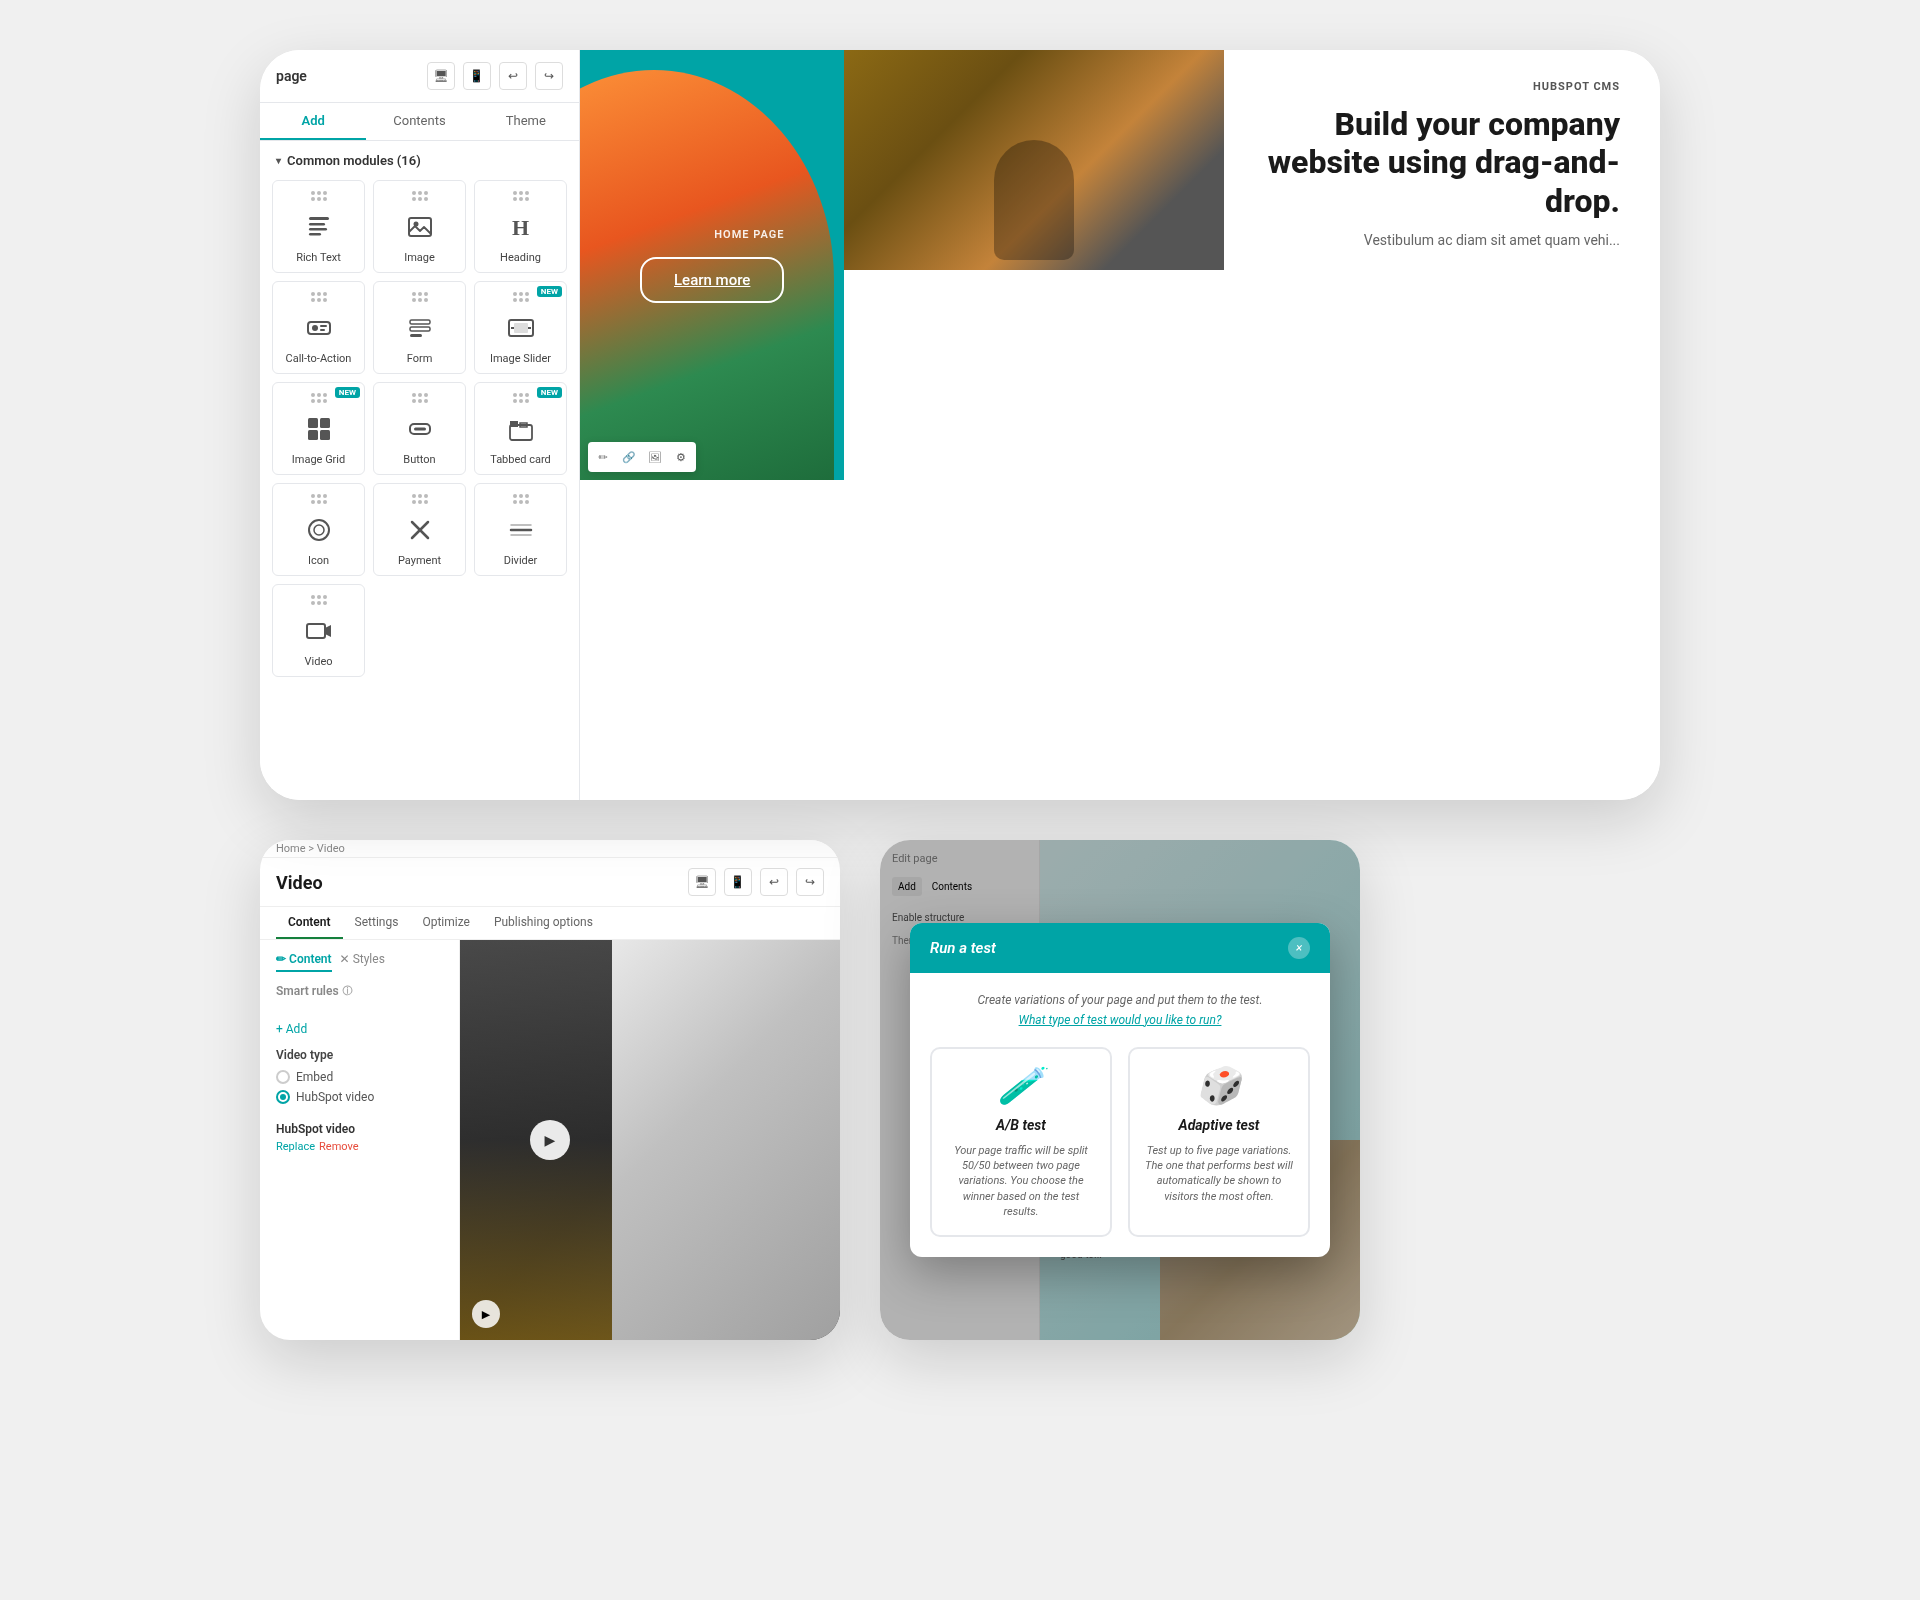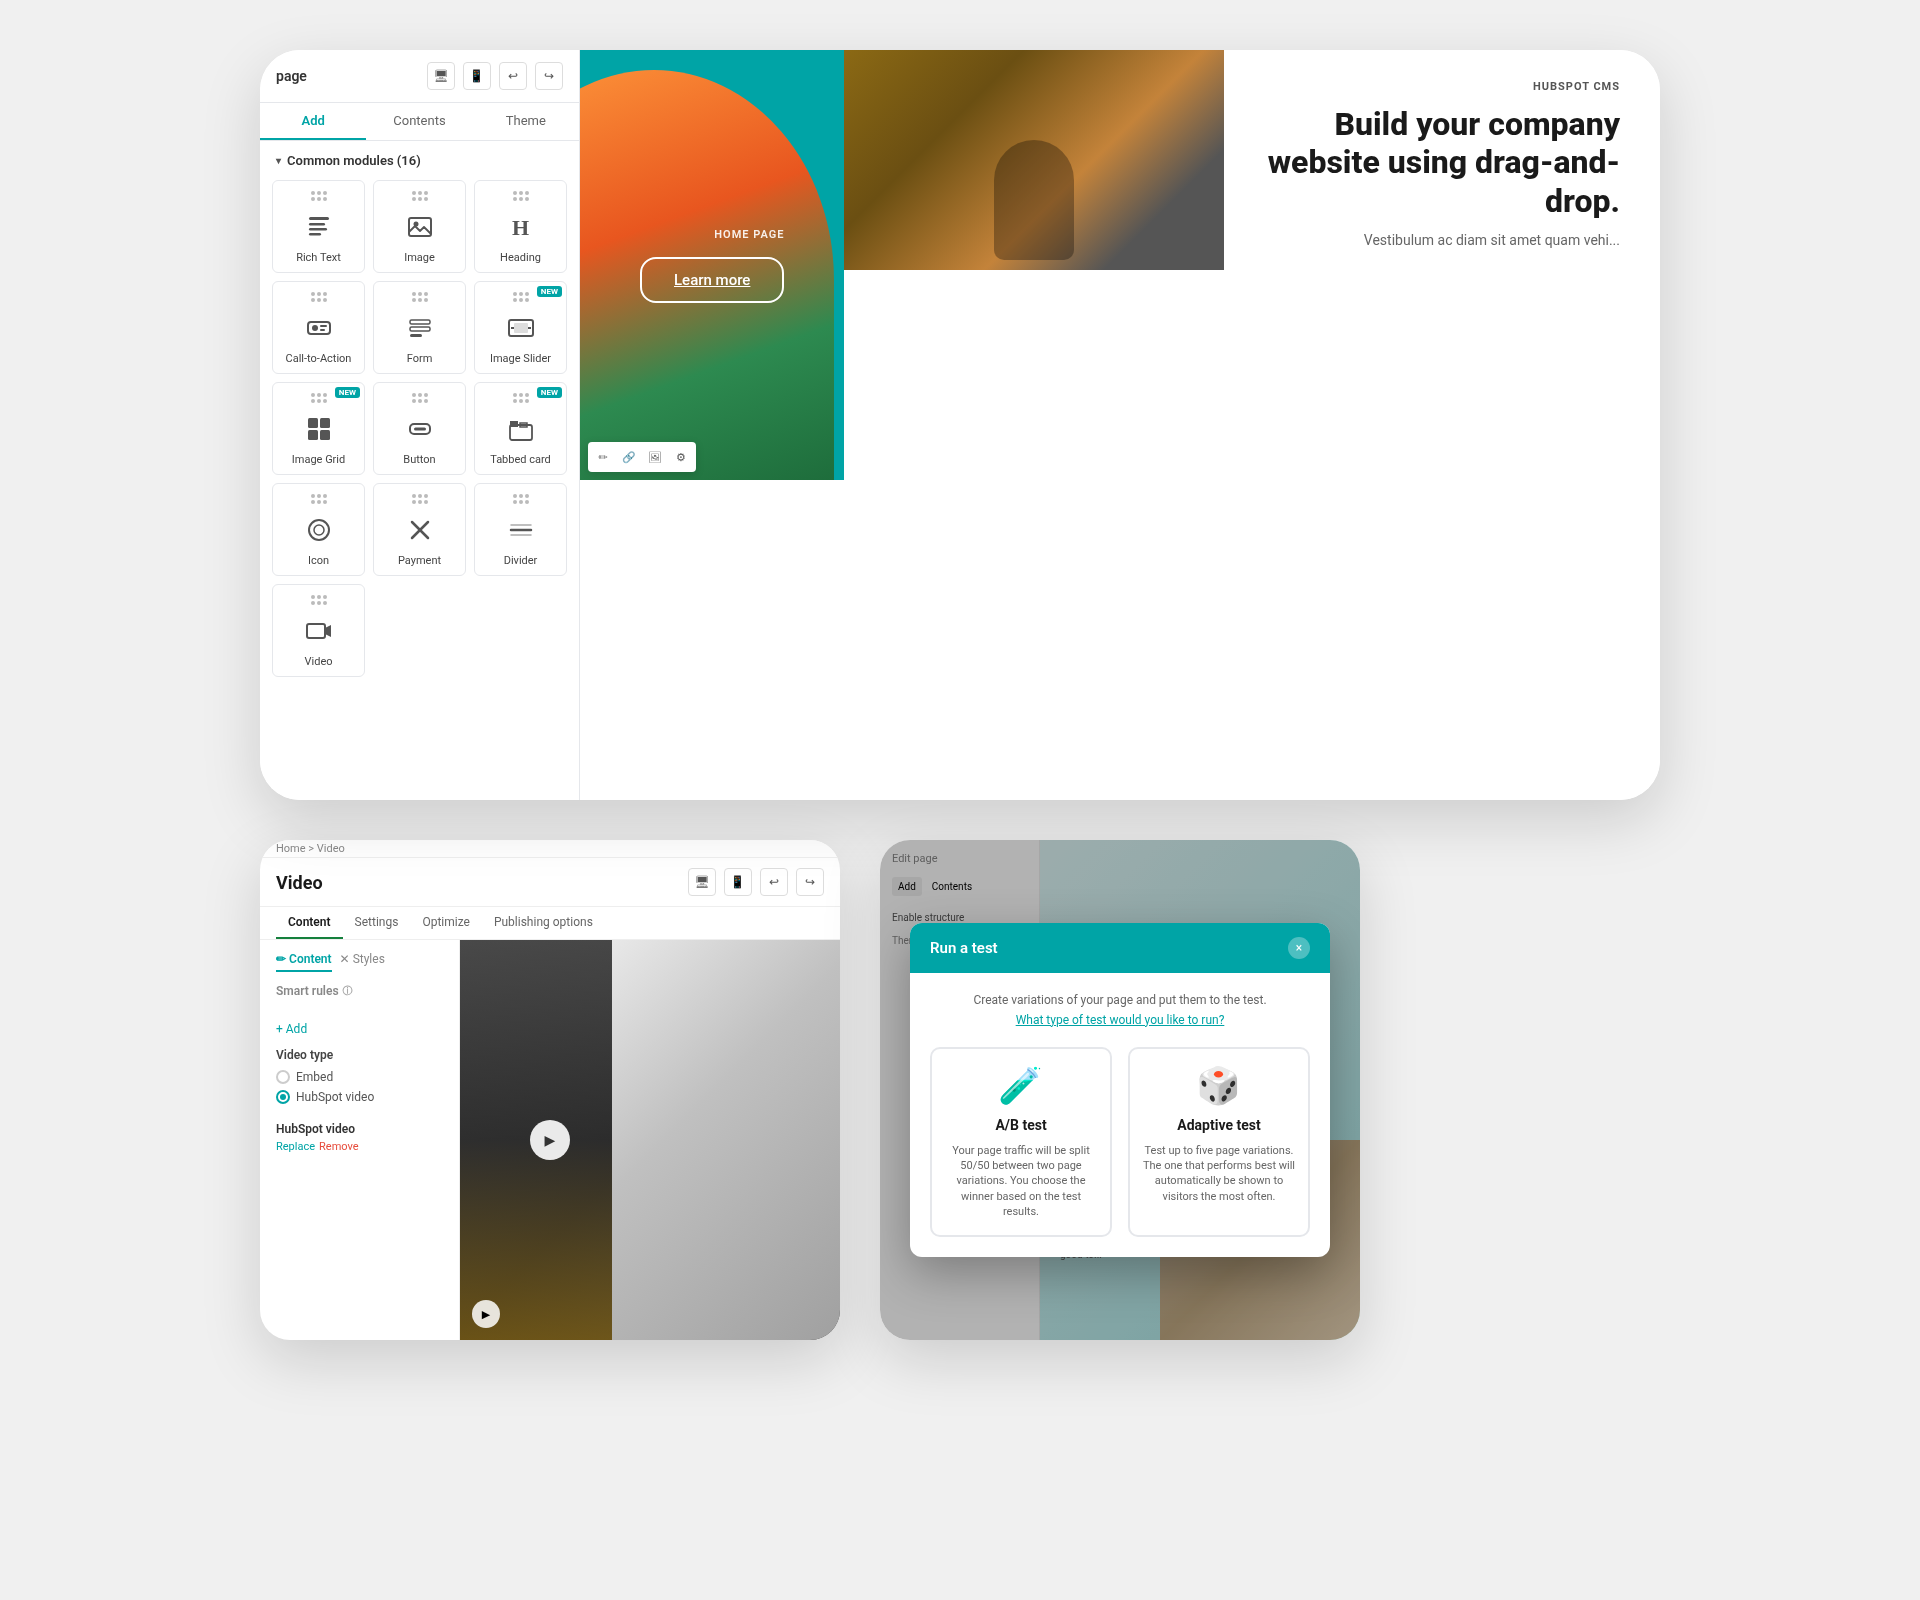--- a/index.html
+++ b/index.html
@@ -644,20 +644,21 @@
       align-items: center;
       justify-content: center;
     }
 
     .run-test-modal {
       width: 420px;
       background: #fff;
       border-radius: 12px;
       overflow: hidden;
       box-shadow: 0 16px 48px rgba(0,0,0,0.3);
+      font-style: italic;
     }
 
     .modal-header {
       background: #00a4a6;
       padding: 14px 20px;
       display: flex;
       align-items: center;
       justify-content: space-between;
     }
 

